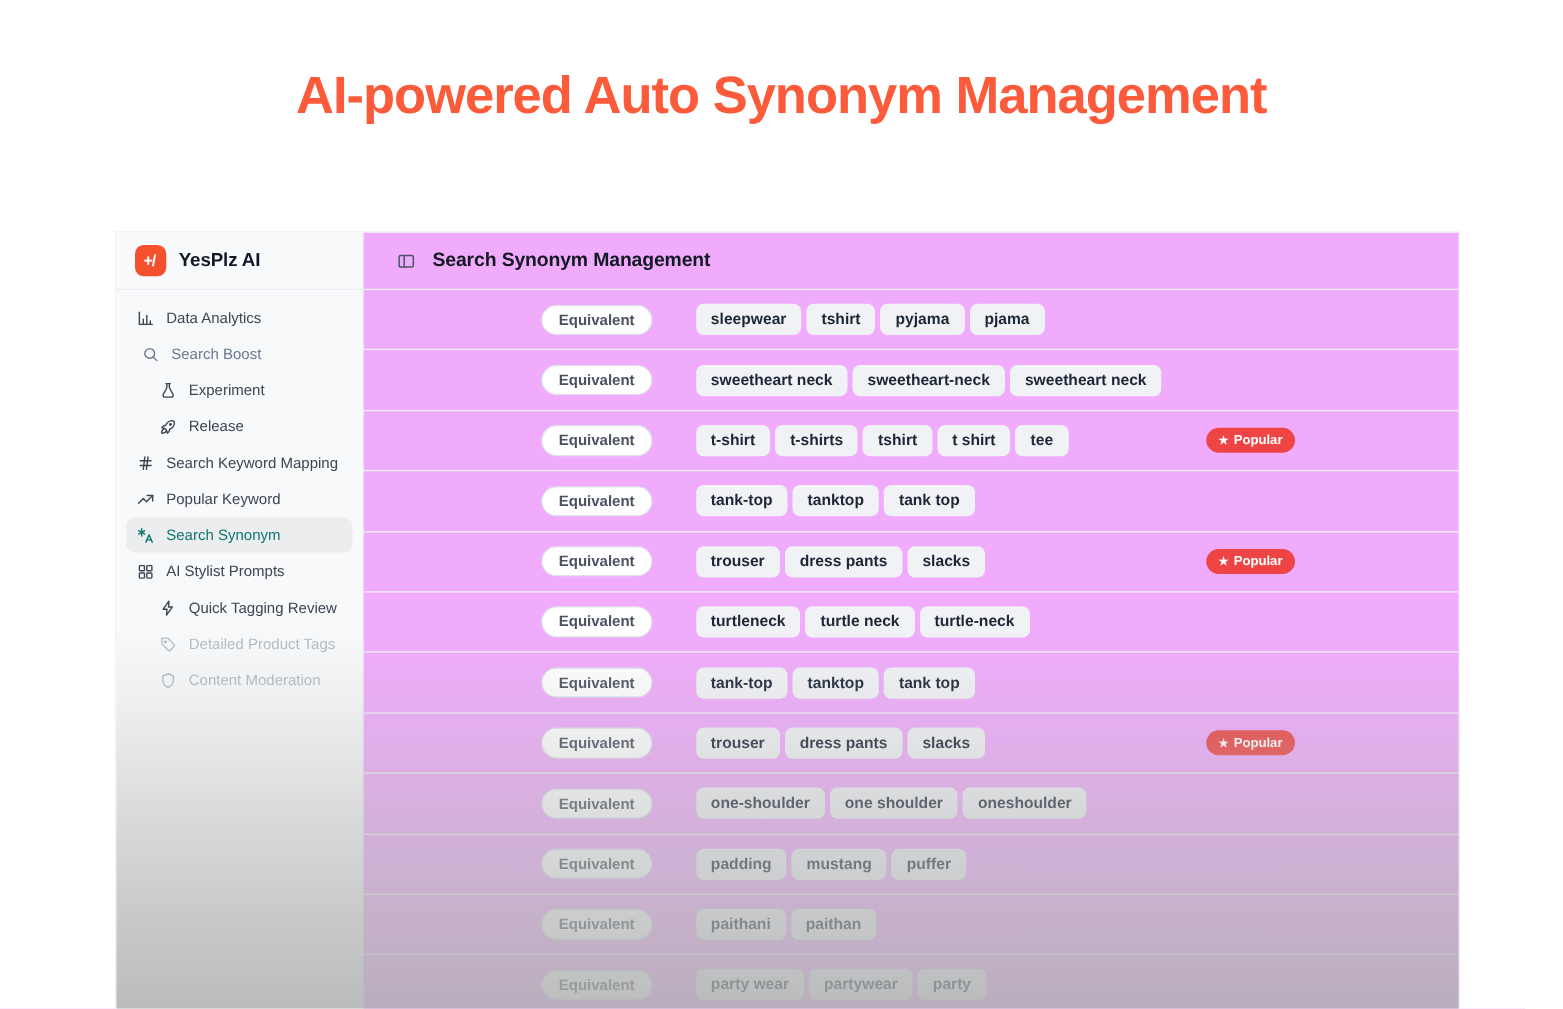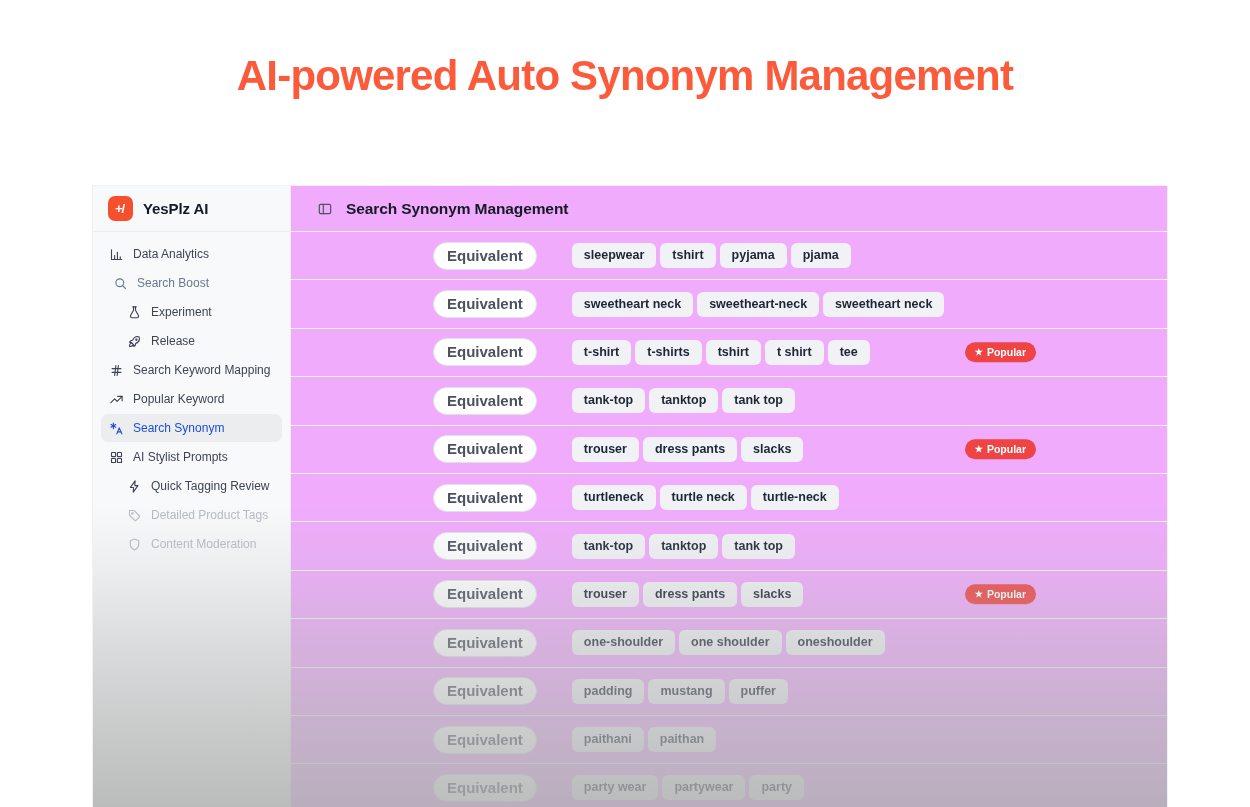--- a/index.html
+++ b/index.html
@@ -63,21 +63,21 @@
     display: flex; align-items: center; gap: 9px;
     padding: 0 8px;
     border-radius: 7px;
     font-size: 12px;
     color: #3d4553;
     cursor: pointer;
     white-space: nowrap;
   }
   .nav-item.level1 { padding-left: 26px; }
   .nav-item.section { color: #67788f; padding-left: 12px; }
-  .nav-item.selected { background: #ebedef; color: #1d4ed8; font-weight: 500; }
+  .nav-item.selected { background: #ebedef; color: #0f766e; font-weight: 500; }
   .nav-item.disabled { color: #b4bbc4; cursor: default; }
   .icon svg { width: 15px; height: 15px; display: block; }
   .nav-item .icon { flex: none; display: block; }
 
   
   .content { flex: 1; display: flex; flex-direction: column; background: #f0abfc; min-width: 0; }
   .app-header {
     height: 46px; flex: none;
     display: flex; align-items: center; gap: 13px;
     padding-left: 26px;
@@ -90,21 +90,21 @@
   .rows { flex: 1; }
   .syn-row {
     height: 48.4px;
     display: flex; align-items: center;
     padding-left: 142px;
     border-bottom: 1px solid #f1f4f7;
     position: relative;
   }
   .eq-pill {
     flex: none;
-    font-size: 15px; font-weight: 700; color: #4a5160;
+    font-size: 12px; font-weight: 700; color: #4a5160;
     background: #fff;
     border: 1px solid #dfe3e9;
     border-radius: 999px;
     padding: 4px 13px;
     line-height: 1.2;
   }
   .terms { display: flex; gap: 4px; margin-left: 35px; }
   .chip {
     background: #f0f2f5;
     color: #1c2636;

